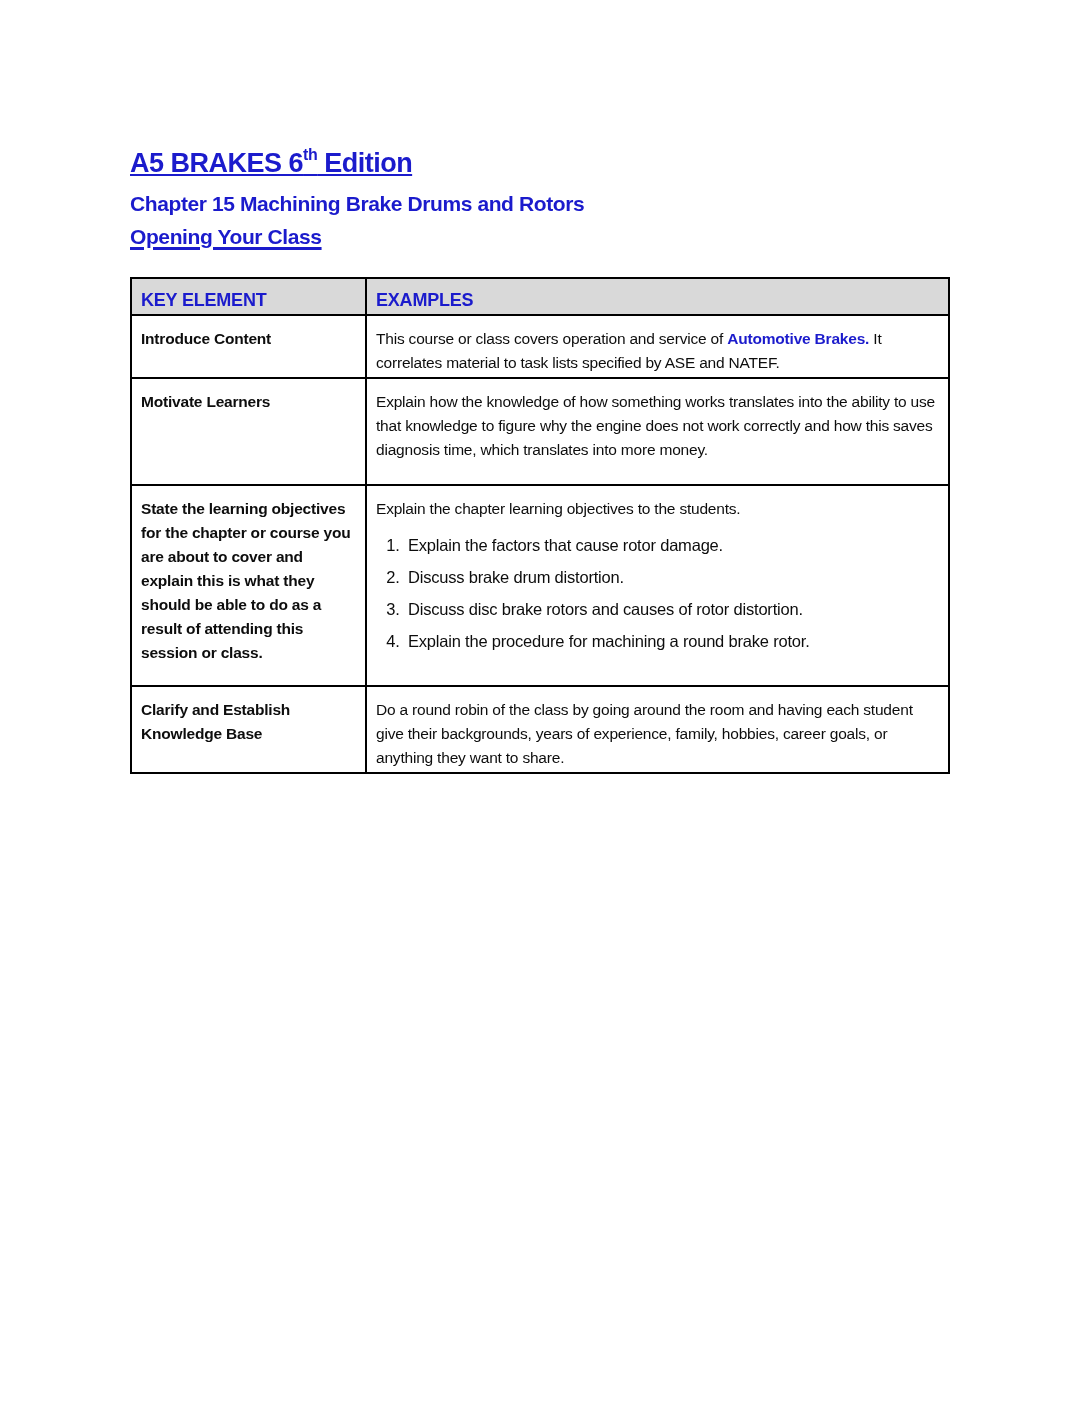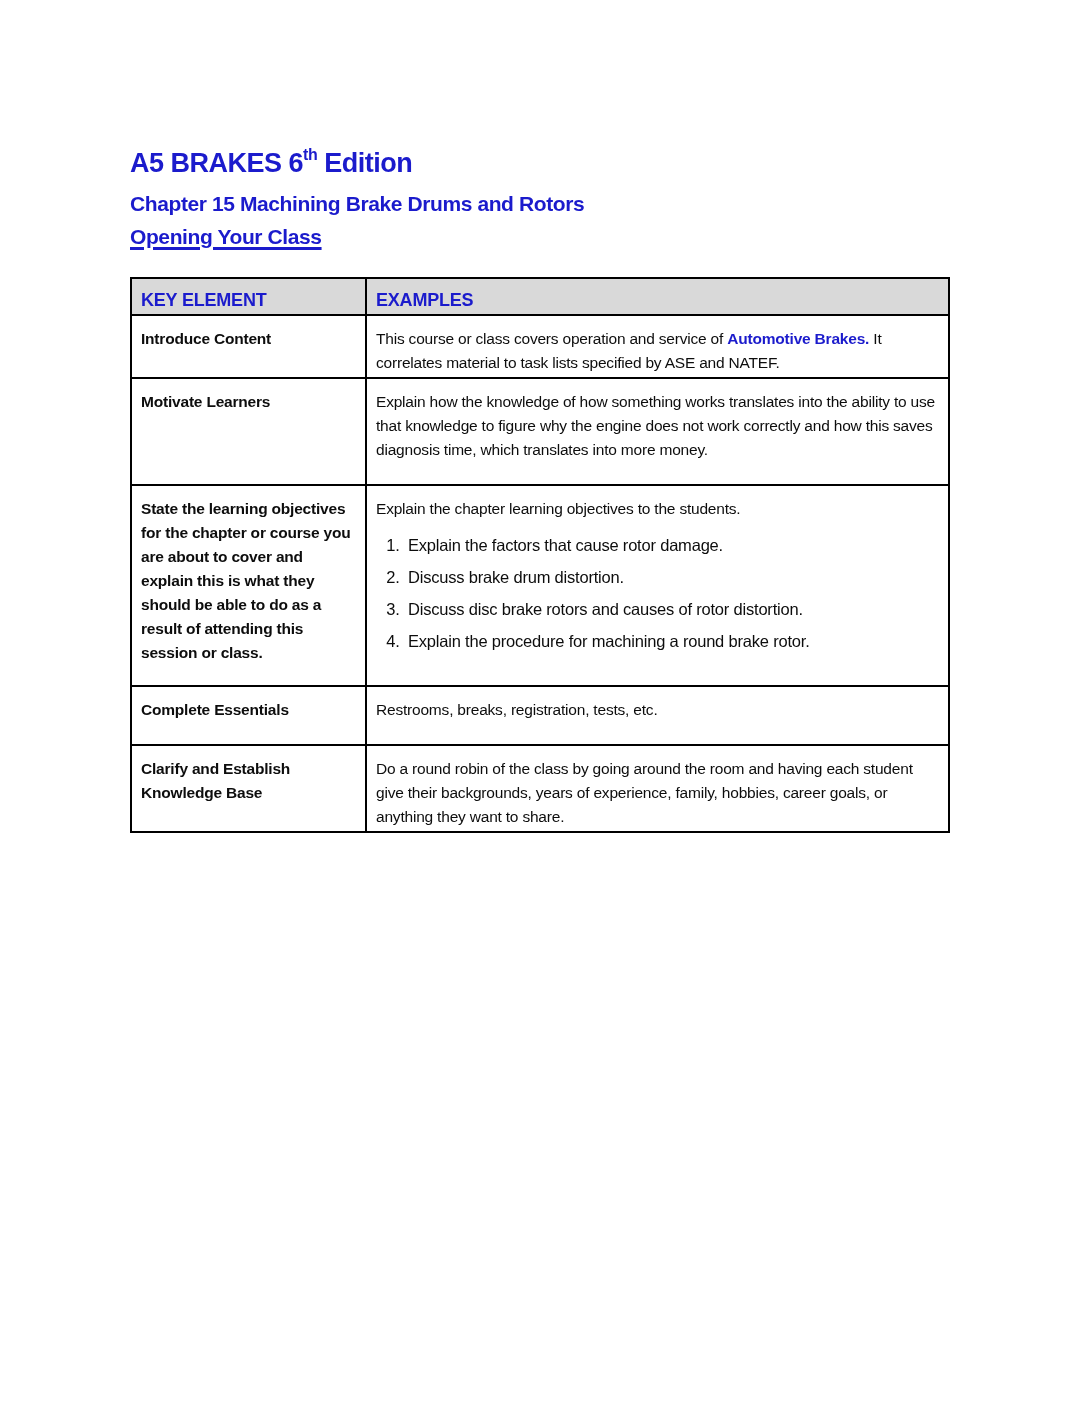--- a/index.html
+++ b/index.html
@@ -20,20 +20,21 @@
     left:130px;
     top:148px;
     width:828px;
   }
   h1.doc-title{
     margin:0 0 13px 0;
     font-size:27px;
     font-weight:bold;
     color:var(--accent);
     letter-spacing:-0.5px;
+    text-decoration:underline;
   }
   h1.doc-title sup{
     font-size:16px;
     position:relative;
     top:-2px;
   }
   h2.chapter-title{
     margin:0 0 9px 0;
     font-size:21px;
     font-weight:bold;
@@ -142,26 +143,20 @@
             <div><span class="seg normal">Explain the chapter learning objectives to the students.</span></div>
             <ol class="objectives">
               <li>Explain the factors that cause rotor damage.</li>
               <li>Discuss brake drum distortion.</li>
               <li>Discuss disc brake rotors and causes of rotor distortion.</li>
               <li>Explain the procedure for machining a round brake rotor.</li>
             </ol>
           </td>
         </tr>
         <tr>
-          <td class="key-cell">Complete Essentials</td>
-          <td class="example-cell">
-            <div><span class="seg normal">Restrooms, breaks, registration, tests, etc.</span></div>
-          </td>
-        </tr>
-        <tr>
           <td class="key-cell">Clarify and Establish Knowledge Base</td>
           <td class="example-cell">
             <div><span class="seg normal">Do a round robin of the class by going around the room and having each student give their backgrounds, years of experience, family, hobbies, career goals, or anything they want to share.</span></div>
           </td>
         </tr>
       </tbody>
   </table>
 </div>
 
 </body></html>

